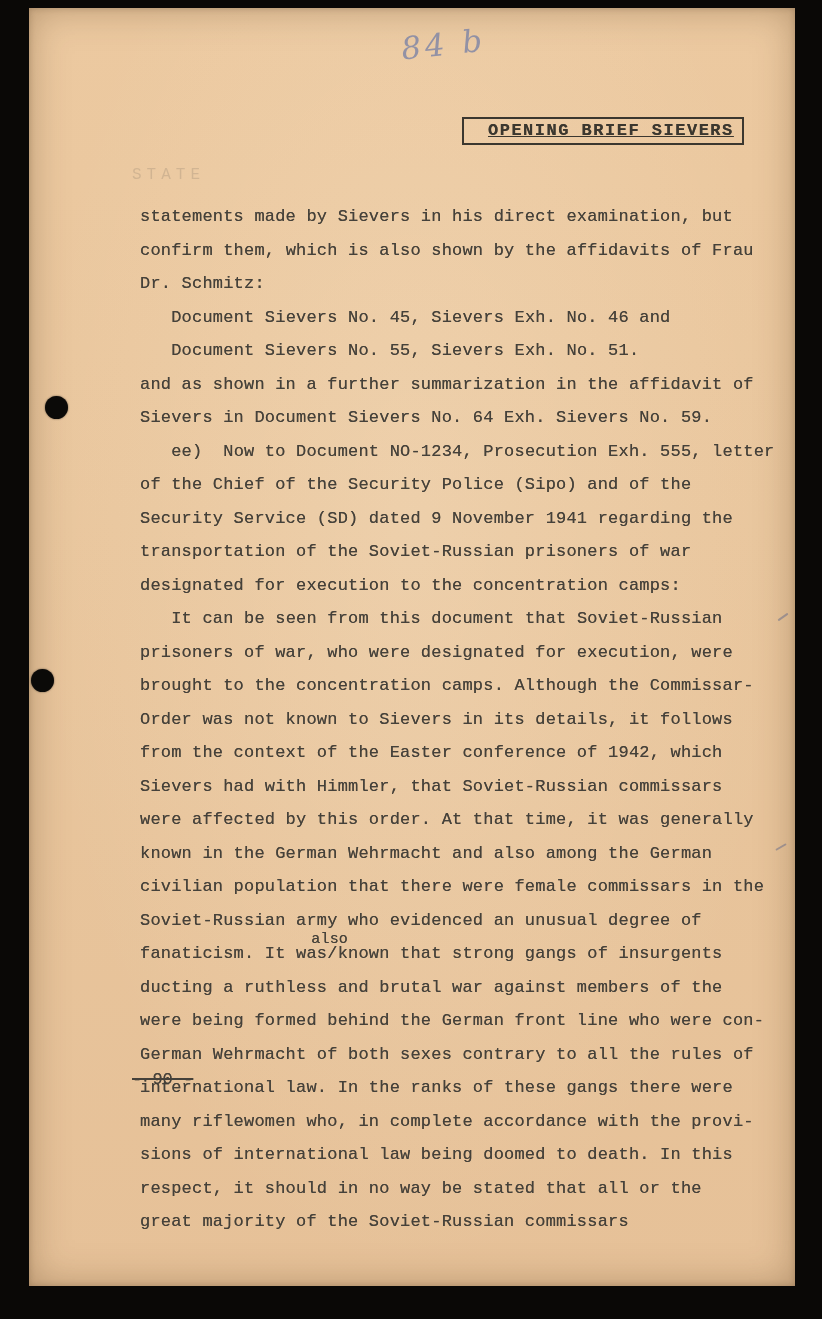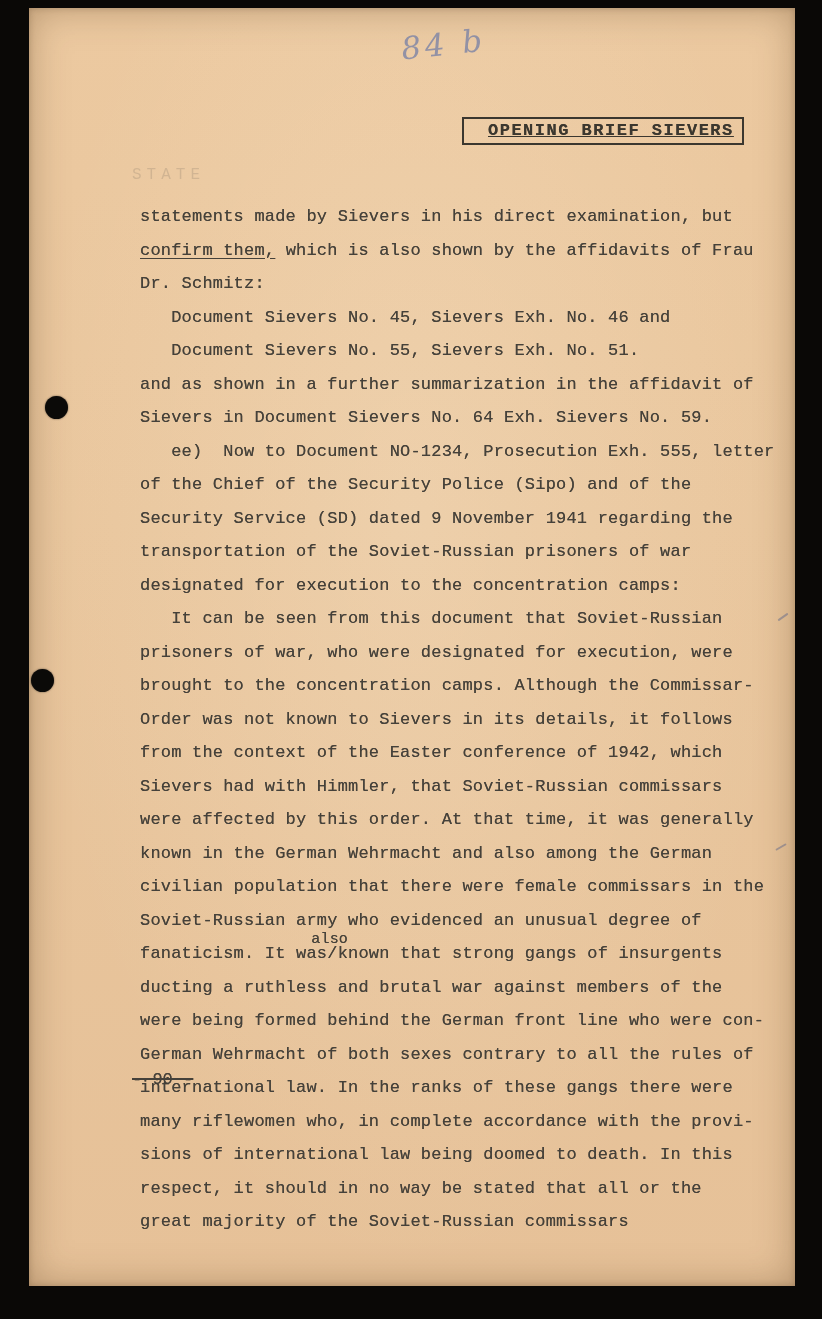--- a/index.html
+++ b/index.html
@@ -73,21 +73,21 @@
     font-size: 17px;
     line-height: 25.5px;
     letter-spacing: 0.2px;
     text-shadow: 0 0 0.6px rgba(62,57,49,0.75);
   }
   .line {
     margin: 8px;
     white-space: pre-wrap;
   }
   .para-gap { margin-top: 3px; }
-  .u { text-decoration: underline; text-underline-offset: 3px; }
+  .u { text-underline-offset: 3px; }
   .slash-wrap { position: relative; display: inline-block; text-align: right; }
   .insert-above {
     position: absolute;
     left: -16px;
     top: -14px;
     font-size: 15px;
     letter-spacing: 0.2px;
     white-space: nowrap;
   }
   .hole {

